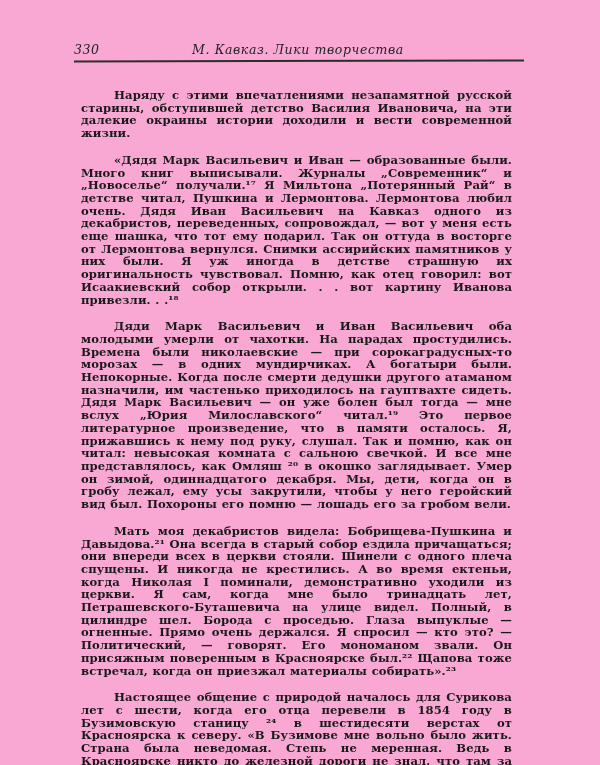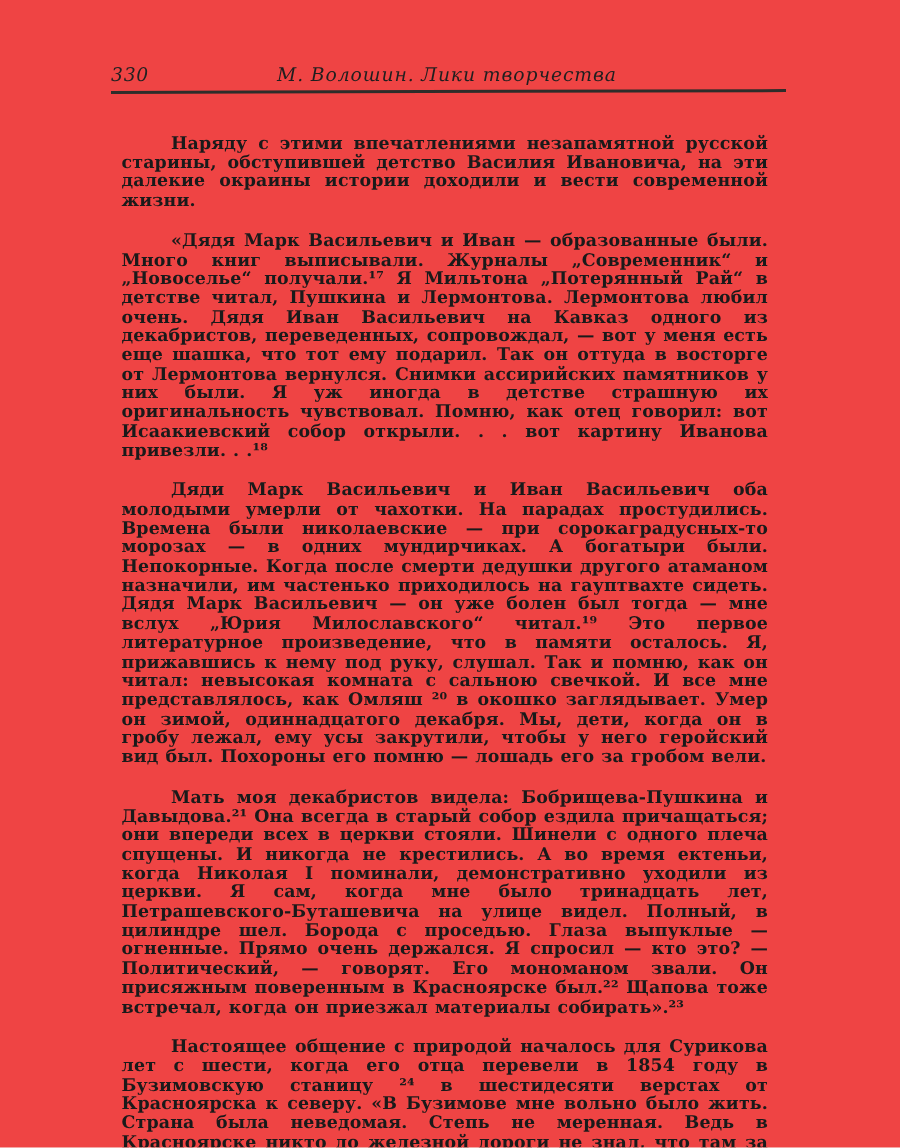--- a/index.html
+++ b/index.html
@@ -4,21 +4,21 @@
 <style>
   html, body {
     margin: 0;
     padding: 0;
     background: #f7f6f2;
   }
   .page {
     position: relative;
     width: 600px;
     height: 765px;
-    background: #ef4444;
+    background: #f9a8d4;
     overflow: hidden;
     font-family: "DejaVu Serif", serif;
     color: #1b1b1b;
   }
   .pagehead {
     position: absolute;
     top: 42px;
     left: 70px;
     width: 456px;
     height: 16px;
@@ -72,21 +72,21 @@
     hyphens: auto;
     -webkit-hyphens: auto;
   }
 </style>
 </head>
 <body>
 
 <div class="page">
   <div class="pagehead">
     <span class="pagenum">330</span>
-    <span class="runhead">М. Волошин. Лики творчества</span>
+    <span class="runhead">М. Кавказ. Лики творчества</span>
   </div>
   <div class="headrule"></div>
   <div class="textblock">
     <p>Наряду с этими впечатлениями незапамятной русской старины, обступившей детство Василия Ивановича, на эти далекие окраины истории доходили и вести современной жизни.</p>
     <p>«Дядя Марк Васильевич и Иван — образованные были. Много книг выписывали. Журналы „Современник“ и „Новоселье“ получали.¹⁷ Я Мильтона „Потерянный Рай“ в детстве читал, Пушкина и Лермонтова. Лермонтова любил очень. Дядя Иван Васильевич на Кавказ одного из декабристов, переведенных, сопровождал, — вот у меня есть еще шашка, что тот ему подарил. Так он оттуда в восторге от Лермонтова вернулся. Снимки ассирийских памятников у них были. Я уж иногда в детстве страшную их оригинальность чувствовал. Помню, как отец говорил: вот Исаакиевский собор открыли. . . вот картину Иванова привезли. . .¹⁸</p>
     <p>Дяди Марк Васильевич и Иван Васильевич оба молодыми умерли от чахотки. На парадах простудились. Времена были николаевские — при сорокаградусных-то морозах — в одних мундирчиках. А богатыри были. Непокорные. Когда после смерти дедушки другого атаманом назначили, им частенько приходилось на гауптвахте сидеть. Дядя Марк Васильевич — он уже болен был тогда — мне вслух „Юрия Милославского“ читал.¹⁹ Это первое литературное произведение, что в памяти осталось. Я, прижавшись к нему под руку, слушал. Так и помню, как он читал: невысокая комната с сальною свечкой. И все мне представлялось, как Омляш ²⁰ в окошко заглядывает. Умер он зимой, одиннадцатого декабря. Мы, дети, когда он в гробу лежал, ему усы закрутили, чтобы у него геройский вид был. Похороны его помню — лошадь его за гробом вели.</p>
     <p>Мать моя декабристов видела: Бобрищева-Пушкина и Давыдова.²¹ Она всегда в старый собор ездила причащаться; они впереди всех в церкви стояли. Шинели с одного плеча спущены. И никогда не крестились. А во время ектеньи, когда Николая I поминали, демонстративно уходили из церкви. Я сам, когда мне было тринадцать лет, Петрашевского-Буташевича на улице видел. Полный, в цилиндре шел. Борода с проседью. Глаза выпуклые — огненные. Прямо очень держался. Я спросил — кто это? — Политический, — говорят. Его мономаном звали. Он присяжным поверенным в Красноярске был.²² Щапова тоже встречал, когда он приезжал материалы собирать».²³</p>
     <p>Настоящее общение с природой началось для Сурикова лет с шести, когда его отца перевели в 1854 году в Бузимовскую станицу ²⁴ в шестидесяти верстах от Красноярска к северу. «В Бузимове мне вольно было жить. Страна была неведомая. Степь не меренная. Ведь в Красноярске никто до железной дороги не знал, что там за горами. Торгошино было под горой. А что за горой — никто не знал. Было там еще за двадцать верст Свищово. В Свищове у меня родственники были. А за Свищовым пятьсот верст лесу до самой китайской границы. И медведей полно. До пятидесятых годов девятнадцатого столетия все было полно: реки — рыбой, леса — дичью, земля — золотом. Какие рыбы были! Осетры да стерляди в сажень. Помню — их привезут, так в дверях прямо,</p>
   </div>
 </div>

